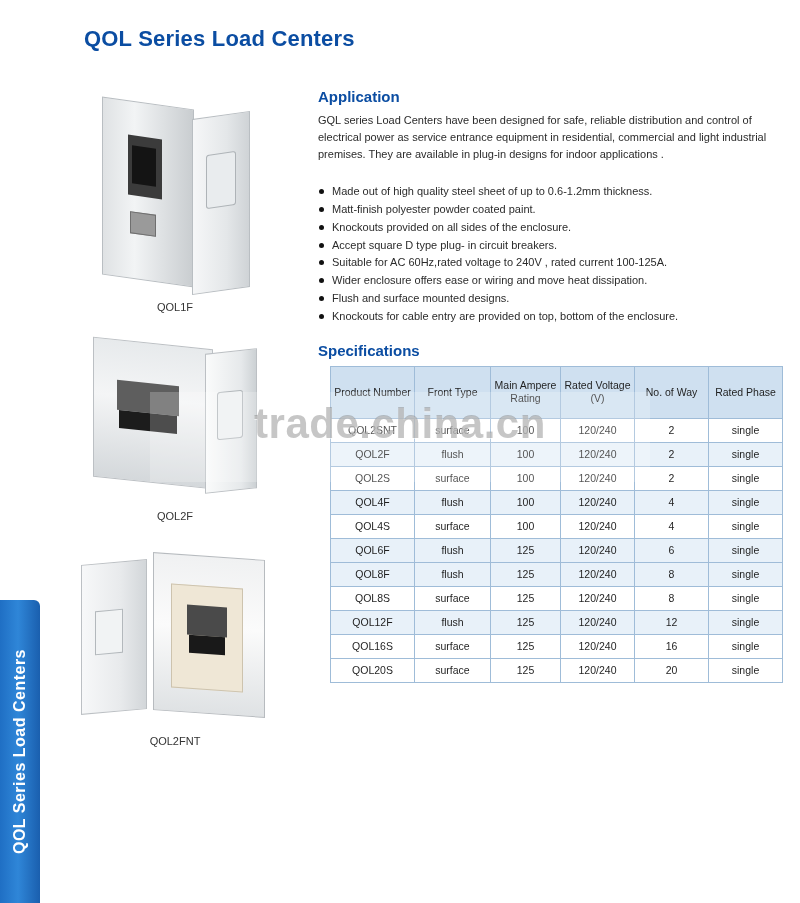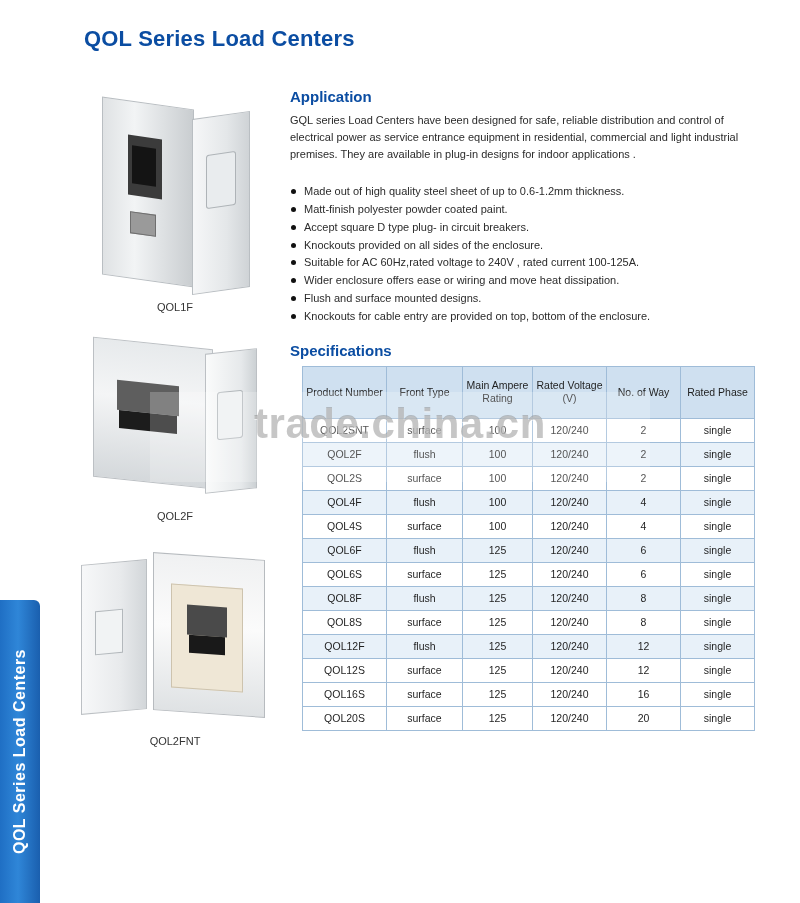--- a/index.html
+++ b/index.html
@@ -184,21 +184,21 @@
   .ph3 .brk2 {
     position: absolute; left: 114px; top: 92px;
     width: 36px; height: 18px;
     background: #191919;
     transform: skewY(4deg);
   }
 
   
   .content {
     position: absolute;
-    left: 290px; top: 88px;
+    left: 318px; top: 88px;
     width: 452px;
   }
   .sec-head {
     color: #0b4da2;
     font-size: 15px;
     font-weight: bold;
     margin: 0 0 7px 0;
   }
   .body-text {
     font-size: 11px;
@@ -327,22 +327,22 @@
   </div>
 
   <div class="content">
 
     <div class="sec-head">Application</div>
     <p class="body-text">GQL  series Load Centers have been designed for safe, reliable distribution and control of electrical power as service entrance equipment in residential, commercial and light industrial premises. They are available in plug-in designs for indoor applications .</p>
 
     <ul class="features">
       <li>Made out of high quality steel sheet of up to 0.6-1.2mm thickness.</li>
       <li>Matt-finish polyester powder coated paint.</li>
+      <li>Knockouts provided on all sides of the enclosure.</li>
       <li>Accept square D type plug- in circuit breakers.</li>
-      <li>Knockouts provided on all sides of the enclosure.</li>
       <li>Suitable for AC 60Hz,rated voltage to 240V , rated current 100-125A.</li>
       <li>Wider enclosure offers ease or wiring and move heat dissipation.</li>
       <li>Flush and surface mounted designs.</li>
       <li>Knockouts for cable entry are provided on top, bottom of the enclosure.</li>
     </ul>
 
     <div class="sec-head">Specifications</div>
     <div class="spec-wrap">
       <table class="spec">
         <thead>
@@ -397,28 +397,20 @@
               <td class="col-6">single</td>
             </tr>
             <tr class="r-even">
               <td class="col-1">QOL6F</td>
               <td class="col-2">flush</td>
               <td class="col-3">125</td>
               <td class="col-4">120/240</td>
               <td class="col-5">6</td>
               <td class="col-6">single</td>
             </tr>
-            <tr class="r-odd">
-              <td class="col-1">QOL6S</td>
-              <td class="col-2">surface</td>
-              <td class="col-3">125</td>
-              <td class="col-4">120/240</td>
-              <td class="col-5">6</td>
-              <td class="col-6">single</td>
-            </tr>
             <tr class="r-even">
               <td class="col-1">QOL8F</td>
               <td class="col-2">flush</td>
               <td class="col-3">125</td>
               <td class="col-4">120/240</td>
               <td class="col-5">8</td>
               <td class="col-6">single</td>
             </tr>
             <tr class="r-odd">
               <td class="col-1">QOL8S</td>
@@ -430,28 +422,20 @@
             </tr>
             <tr class="r-even">
               <td class="col-1">QOL12F</td>
               <td class="col-2">flush</td>
               <td class="col-3">125</td>
               <td class="col-4">120/240</td>
               <td class="col-5">12</td>
               <td class="col-6">single</td>
             </tr>
             <tr class="r-odd">
-              <td class="col-1">QOL12S</td>
-              <td class="col-2">surface</td>
-              <td class="col-3">125</td>
-              <td class="col-4">120/240</td>
-              <td class="col-5">12</td>
-              <td class="col-6">single</td>
-            </tr>
-            <tr class="r-odd">
               <td class="col-1">QOL16S</td>
               <td class="col-2">surface</td>
               <td class="col-3">125</td>
               <td class="col-4">120/240</td>
               <td class="col-5">16</td>
               <td class="col-6">single</td>
             </tr>
             <tr class="r-odd">
               <td class="col-1">QOL20S</td>
               <td class="col-2">surface</td>

